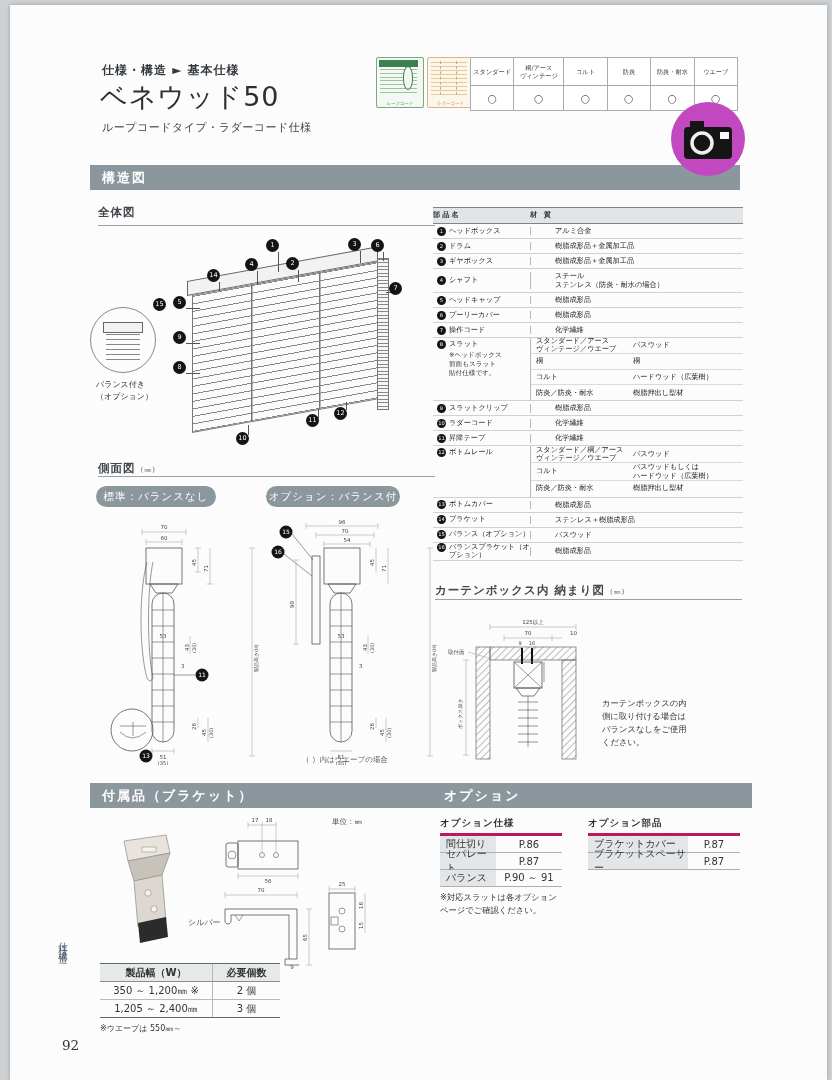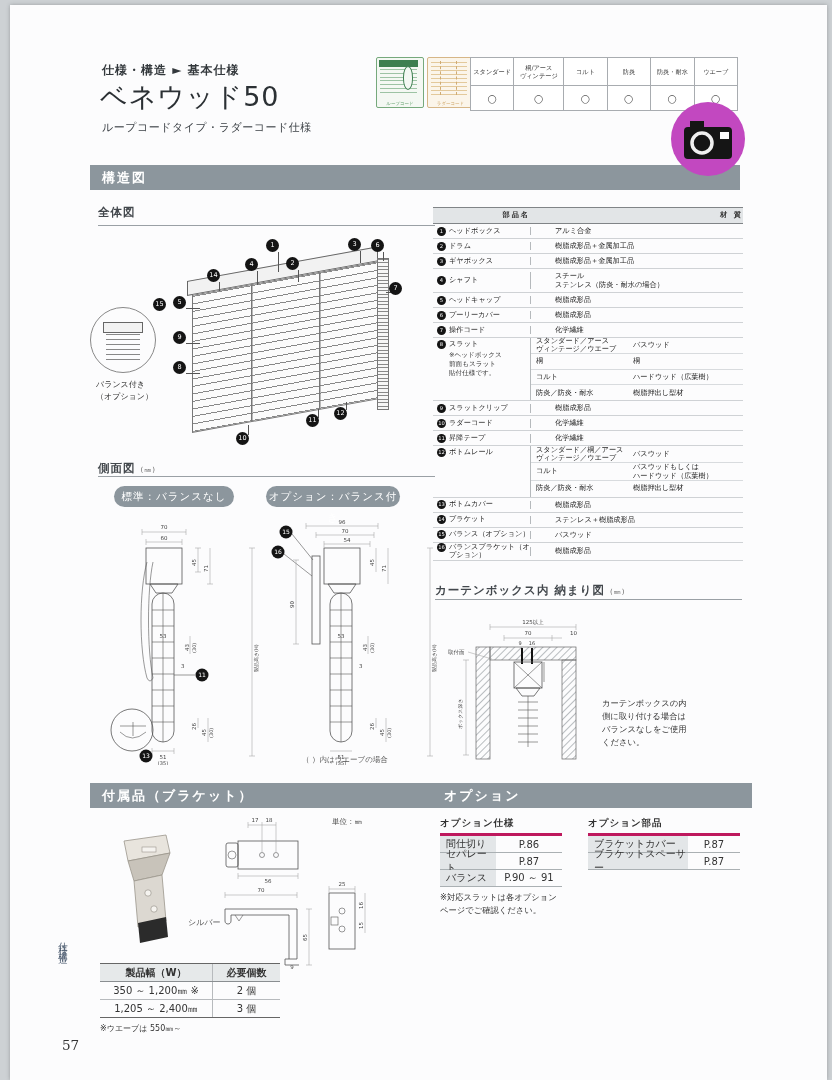--- a/index.html
+++ b/index.html
@@ -25,21 +25,21 @@
   .mmark{height:24px;font-size:11px;color:#555;display:flex;align-items:center;justify-content:center}
   
   .gbar{background:#8c969d;color:#fff;font-size:13px;font-weight:bold;line-height:25px;padding-left:12px;letter-spacing:2px}
   .pill{background:#8c969d;color:#fff;font-size:10.5px;line-height:21px;text-align:center;border-radius:11px;letter-spacing:1px}
   .slab{font-size:11.5px;font-weight:600;color:#43484d;letter-spacing:1px}
   .sunit{font-size:7px;font-weight:normal;color:#666}
   .rule{border-top:1.5px solid #9aa0a5;height:0}
   
   .pt{left:423px;top:202px;width:310px;font-size:7.2px;color:#222;line-height:1.2}
   .pthd{display:flex;background:#e2e5e7;border-top:1px solid #808487;border-bottom:1px solid #808487;height:15px;align-items:center;font-weight:bold;color:#333}
-  .pthd div{text-align:right;letter-spacing:2px}
+  .pthd div{text-align:left;letter-spacing:2px}
   .prow{display:flex;border-bottom:1px solid #cfd2d5}
   .rc{align-items:center}
   .rt{align-items:stretch}
   .nc{width:97px;padding-left:4px;box-sizing:border-box}
   .rc .nc{display:flex;}
   .mc{flex:1;border-left:1px solid #b5b9bc;padding-left:24px;box-sizing:border-box}
   .rc .mc{display:flex;align-items:center}
   .mcv{padding:0;display:flex;flex-direction:column}
   .vr{display:flex;border-bottom:1px solid #d8dbde;flex:1;align-items:center;min-height:14px}
   .vr:last-child{border-bottom:none}
@@ -332,21 +332,21 @@
           <div class="nc">
             <span class="b">16</span>
             <span>バランスブラケット（オプション）</span>
           </div>
           <div class="mc">樹脂成形品</div>
         </div>
   </div>
 
   <div class="abs slab" style="left:88px;top:456px"><span>側面図</span> <span class="sunit">(㎜)</span></div>
   <div class="abs rule" style="left:88px;top:471px;width:337px"></div>
-  <div class="abs pill" style="left:104px;top:481px;width:120px;height:21px">標準：バランスなし</div>
+  <div class="abs pill" style="left:86px;top:481px;width:120px;height:21px">標準：バランスなし</div>
   <div class="abs pill" style="left:256px;top:481px;width:134px;height:21px">オプション：バランス付き</div>
 
   <svg class="abs" style="left:92px;top:515px" width="165" height="245" viewBox="0 0 165 245">
     <line class="dln" x1="40" y1="12" x2="84" y2="12"></line>
         <line class="dln" x1="40" y1="9" x2="40" y2="15"></line>
         <line class="dln" x1="84" y1="9" x2="84" y2="15"></line>
     <text class="dt" x="62" y="9" text-anchor="middle">70</text>
     <line class="dln" x1="44" y1="22" x2="80" y2="22"></line>
         <line class="dln" x1="44" y1="19" x2="44" y2="25"></line>
         <line class="dln" x1="80" y1="19" x2="80" y2="25"></line>
@@ -615,16 +615,16 @@
           <div class="olab" style="width:100px">ブラケットカバー</div>
           <div class="oval">P.87</div>
         </div>
     <div class="otr">
           <div class="olab" style="width:100px">ブラケットスペーサー</div>
           <div class="oval">P.87</div>
         </div>
   </div>
 
   <div class="abs sidetab" style="left:46px;top:930px;height:95px">仕様・構造</div>
-  <div class="abs pnum" style="left:52px;top:1032px">57</div>
+  <div class="abs pnum" style="left:52px;top:1032px">92</div>
 
 </div>
 </div>
 
 </body></html>

